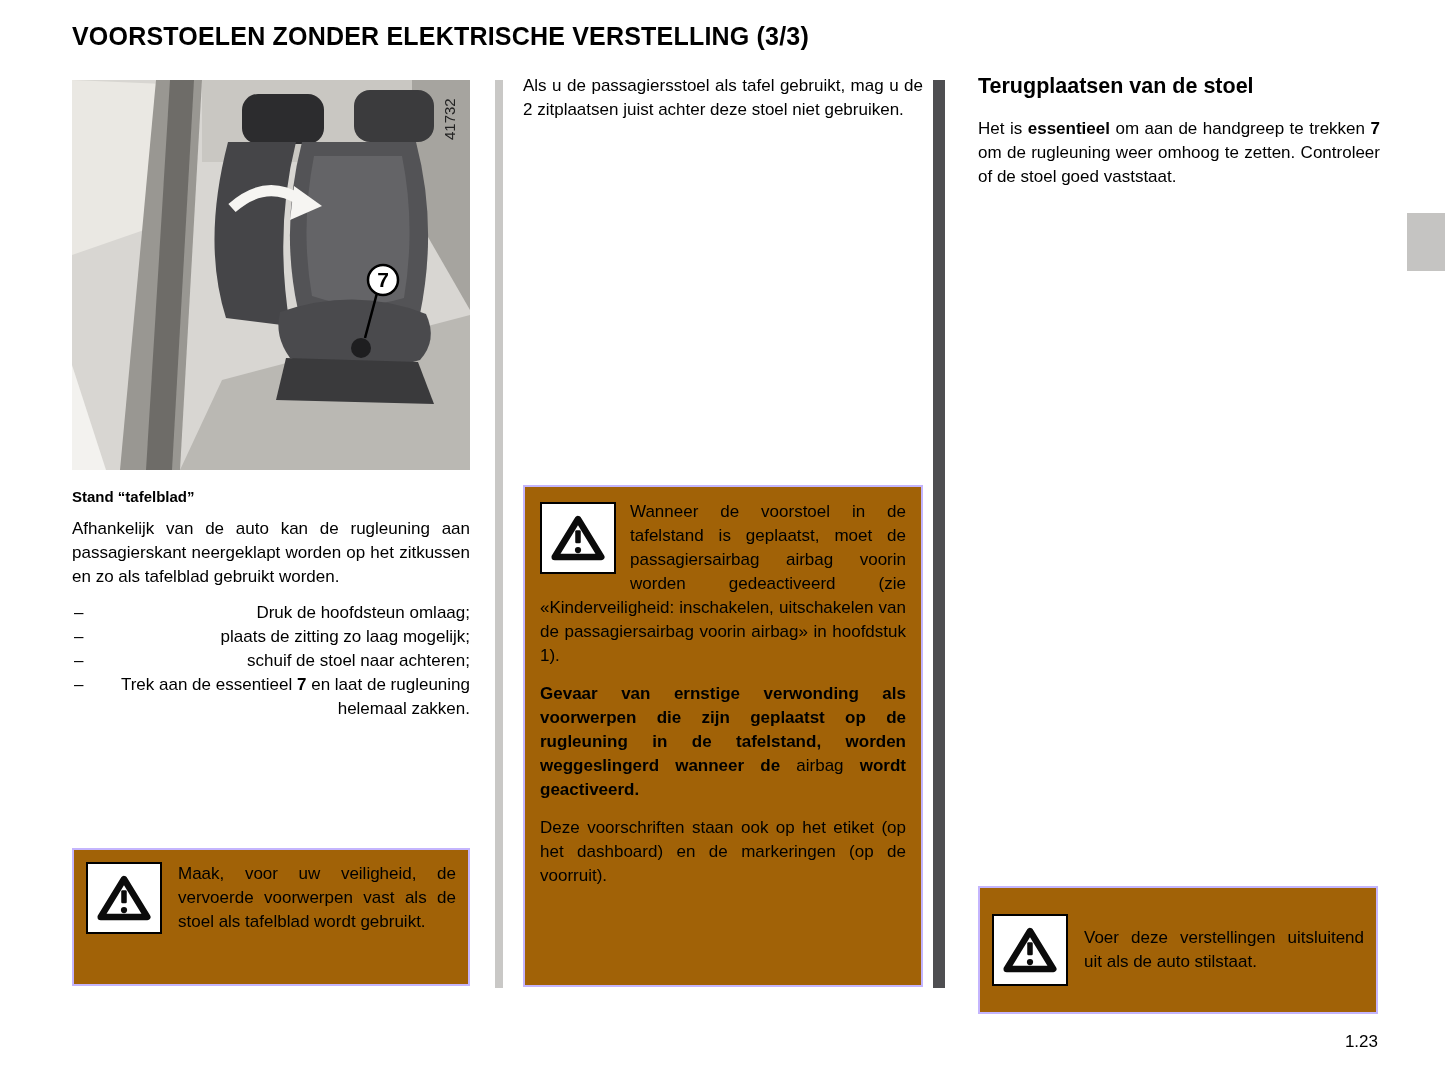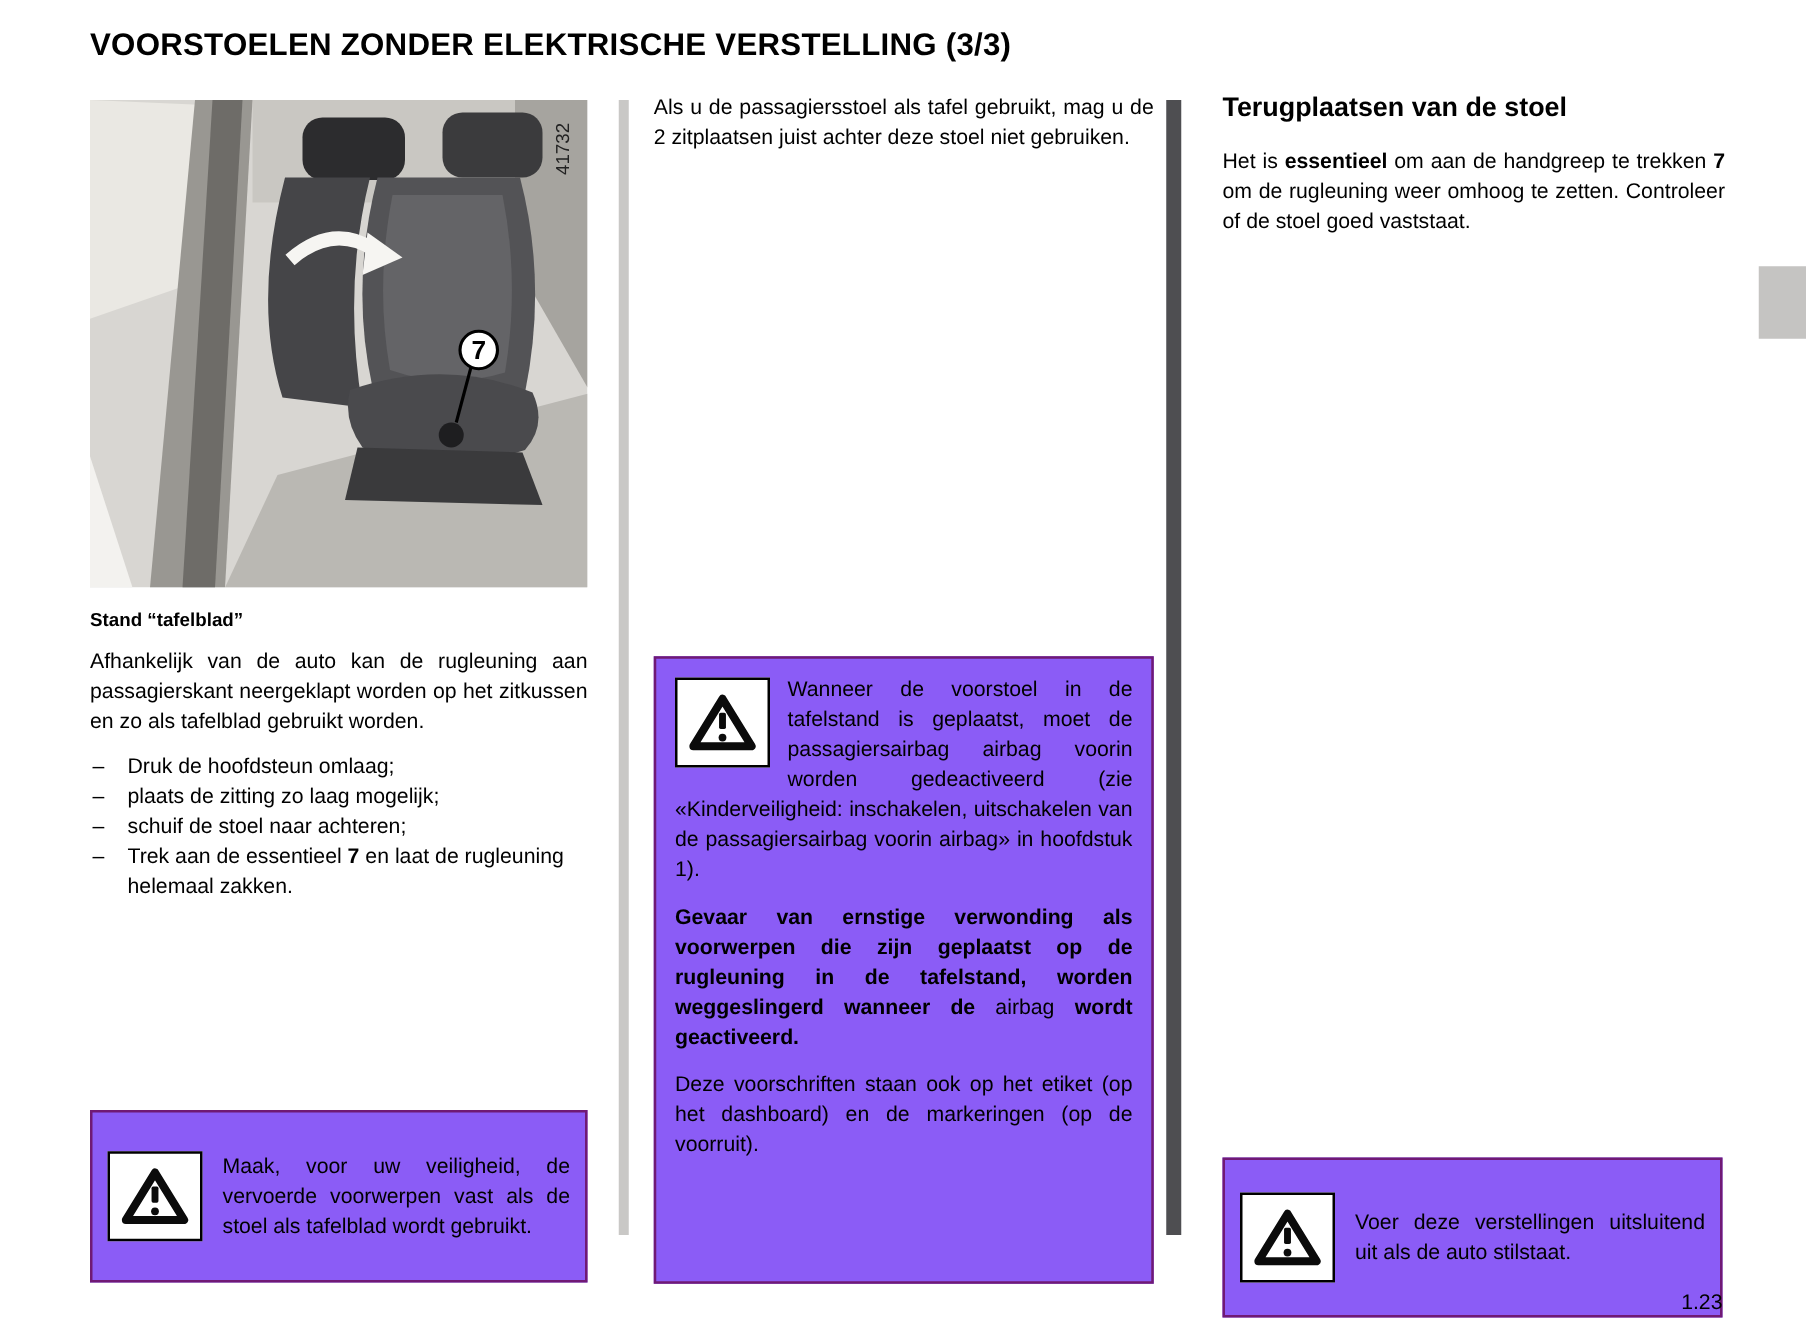--- a/index.html
+++ b/index.html
@@ -19,32 +19,32 @@
 
   .figure { width:398px; height:390px; }
   .figure svg { display:block; width:398px; height:390px; }
 
   .subheading { font-size:15px; font-weight:700; margin:18px 0 12px 0; }
   .col-right .heading { font-size:21.5px; font-weight:700; margin-bottom:18px; }
 
   p.body { font-size:17px; line-height:24px; text-align:justify; margin-bottom:12px; }
   .bullets { margin-top:2px; }
   .bullet {
-    position:relative; padding-left:30px; font-size:17px; line-height:24px; text-align:left;
+    position:relative; padding-left:30px; font-size:17px; line-height:24px; text-align:right;
   }
   .bullet::before { content:"–"; position:absolute; left:2px; top:0; }
 
   .divider { position:absolute; top:80px; height:908px; }
   .divider-light { left:495px; width:8px;  background:#c9c8c6; }
   .divider-dark  { left:933px; width:12px; background:#4e4e51; }
 
   .chapter-tab { position:absolute; left:1407px; top:213px; width:38px; height:58px; background:#c5c4c2; }
 
-  .warning-box { position:absolute; border:2px solid #701a75; background:#8b5cf6;margin-top:40px; }
-  #warn-left  { left:72px;  top:848px; width:398px; height:138px; display:flex; gap:16px; padding:12px; align-items:center; }
+  .warning-box { position:absolute; border:2px solid #c4b5fd; background:#a16207; }
+  #warn-left  { left:72px;  top:848px; width:398px; height:138px; display:flex; gap:16px; padding:12px; align-items:flex-start; }
   #warn-mid   { left:523px; top:485px; width:400px; height:502px; padding:13px 15px; }
   #warn-right { left:978px; top:886px; width:400px; height:128px; display:flex; gap:16px; padding:12px; align-items:center; }
 
   .warn-icon {
     width:76px; height:72px; border:2px solid #000; background:#fff;
     display:flex; align-items:center; justify-content:center; flex:0 0 auto;
   }
   .warn-icon svg { width:56px; height:50px; display:block; }
   #warn-mid .warn-icon { float:left; margin:2px 14px 6px 0; }
 

